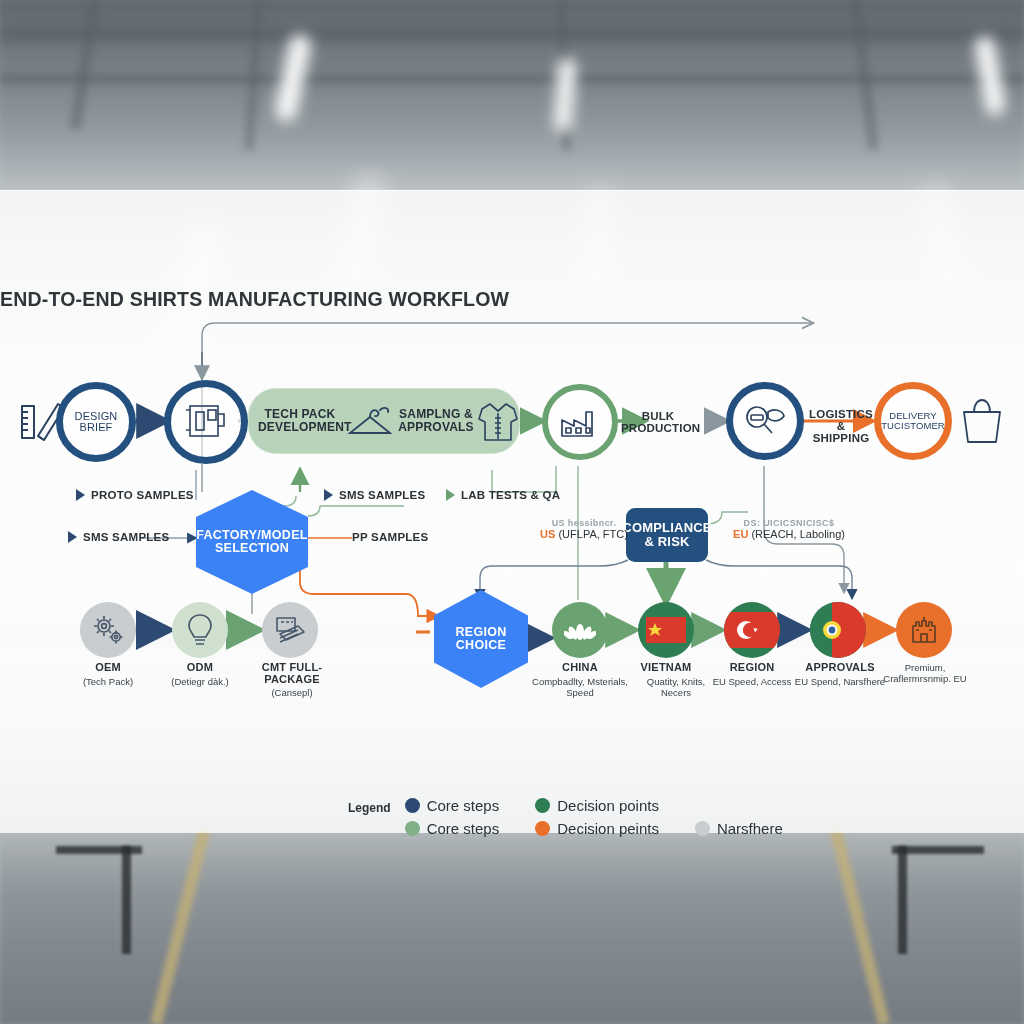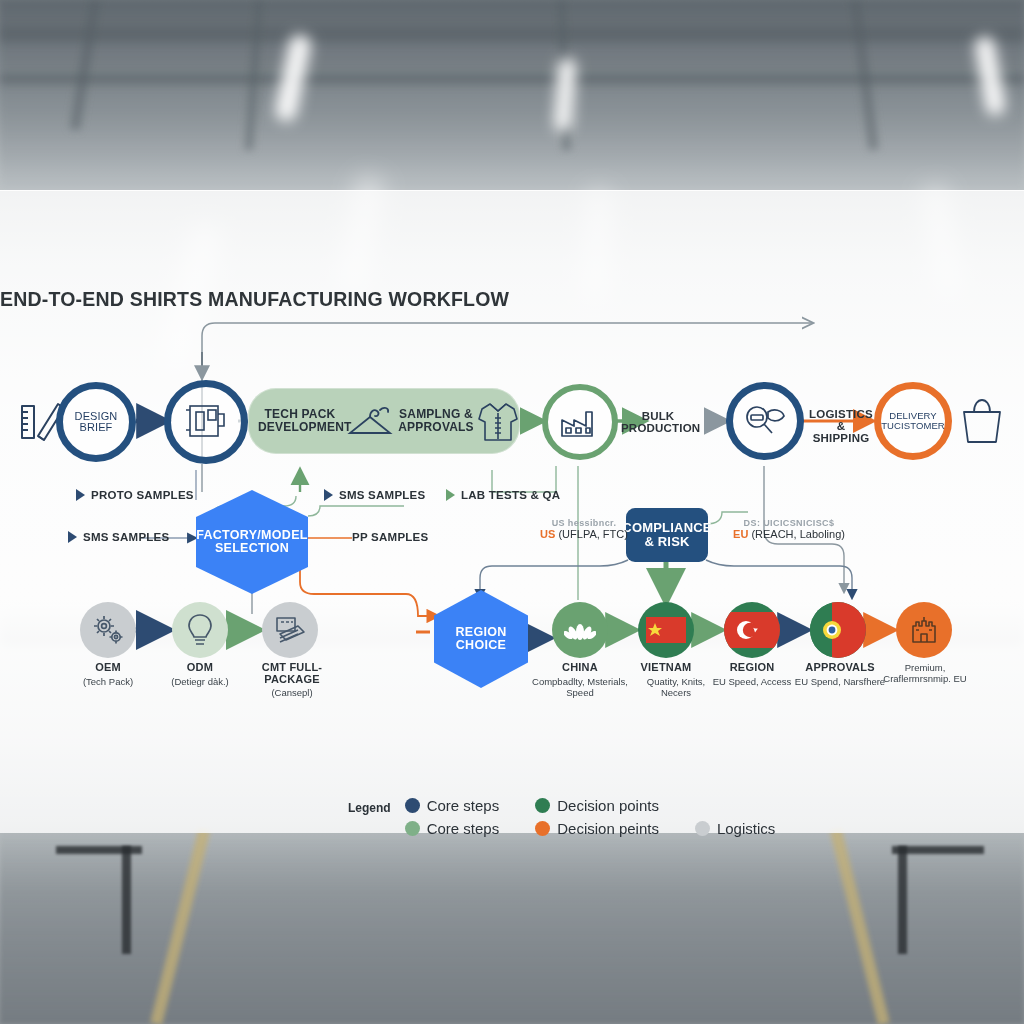--- a/index.html
+++ b/index.html
@@ -473,17 +473,17 @@
         <span class="ltxt">Core steps</span>
       </div>
       <div class="sp"></div>
       <div class="litem">
         <span class="dot" style="background:#e8702a;"></span>
         <span class="ltxt">Decision peints</span>
       </div>
       <div class="sp"></div>
       <div class="litem">
         <span class="dot" style="background:#c9cdd0;"></span>
-        <span class="ltxt">Logistics</span>
+        <span class="ltxt">Narsfhere</span>
       </div>
     </div>
   </div>
 </div>
 
 </body></html>

